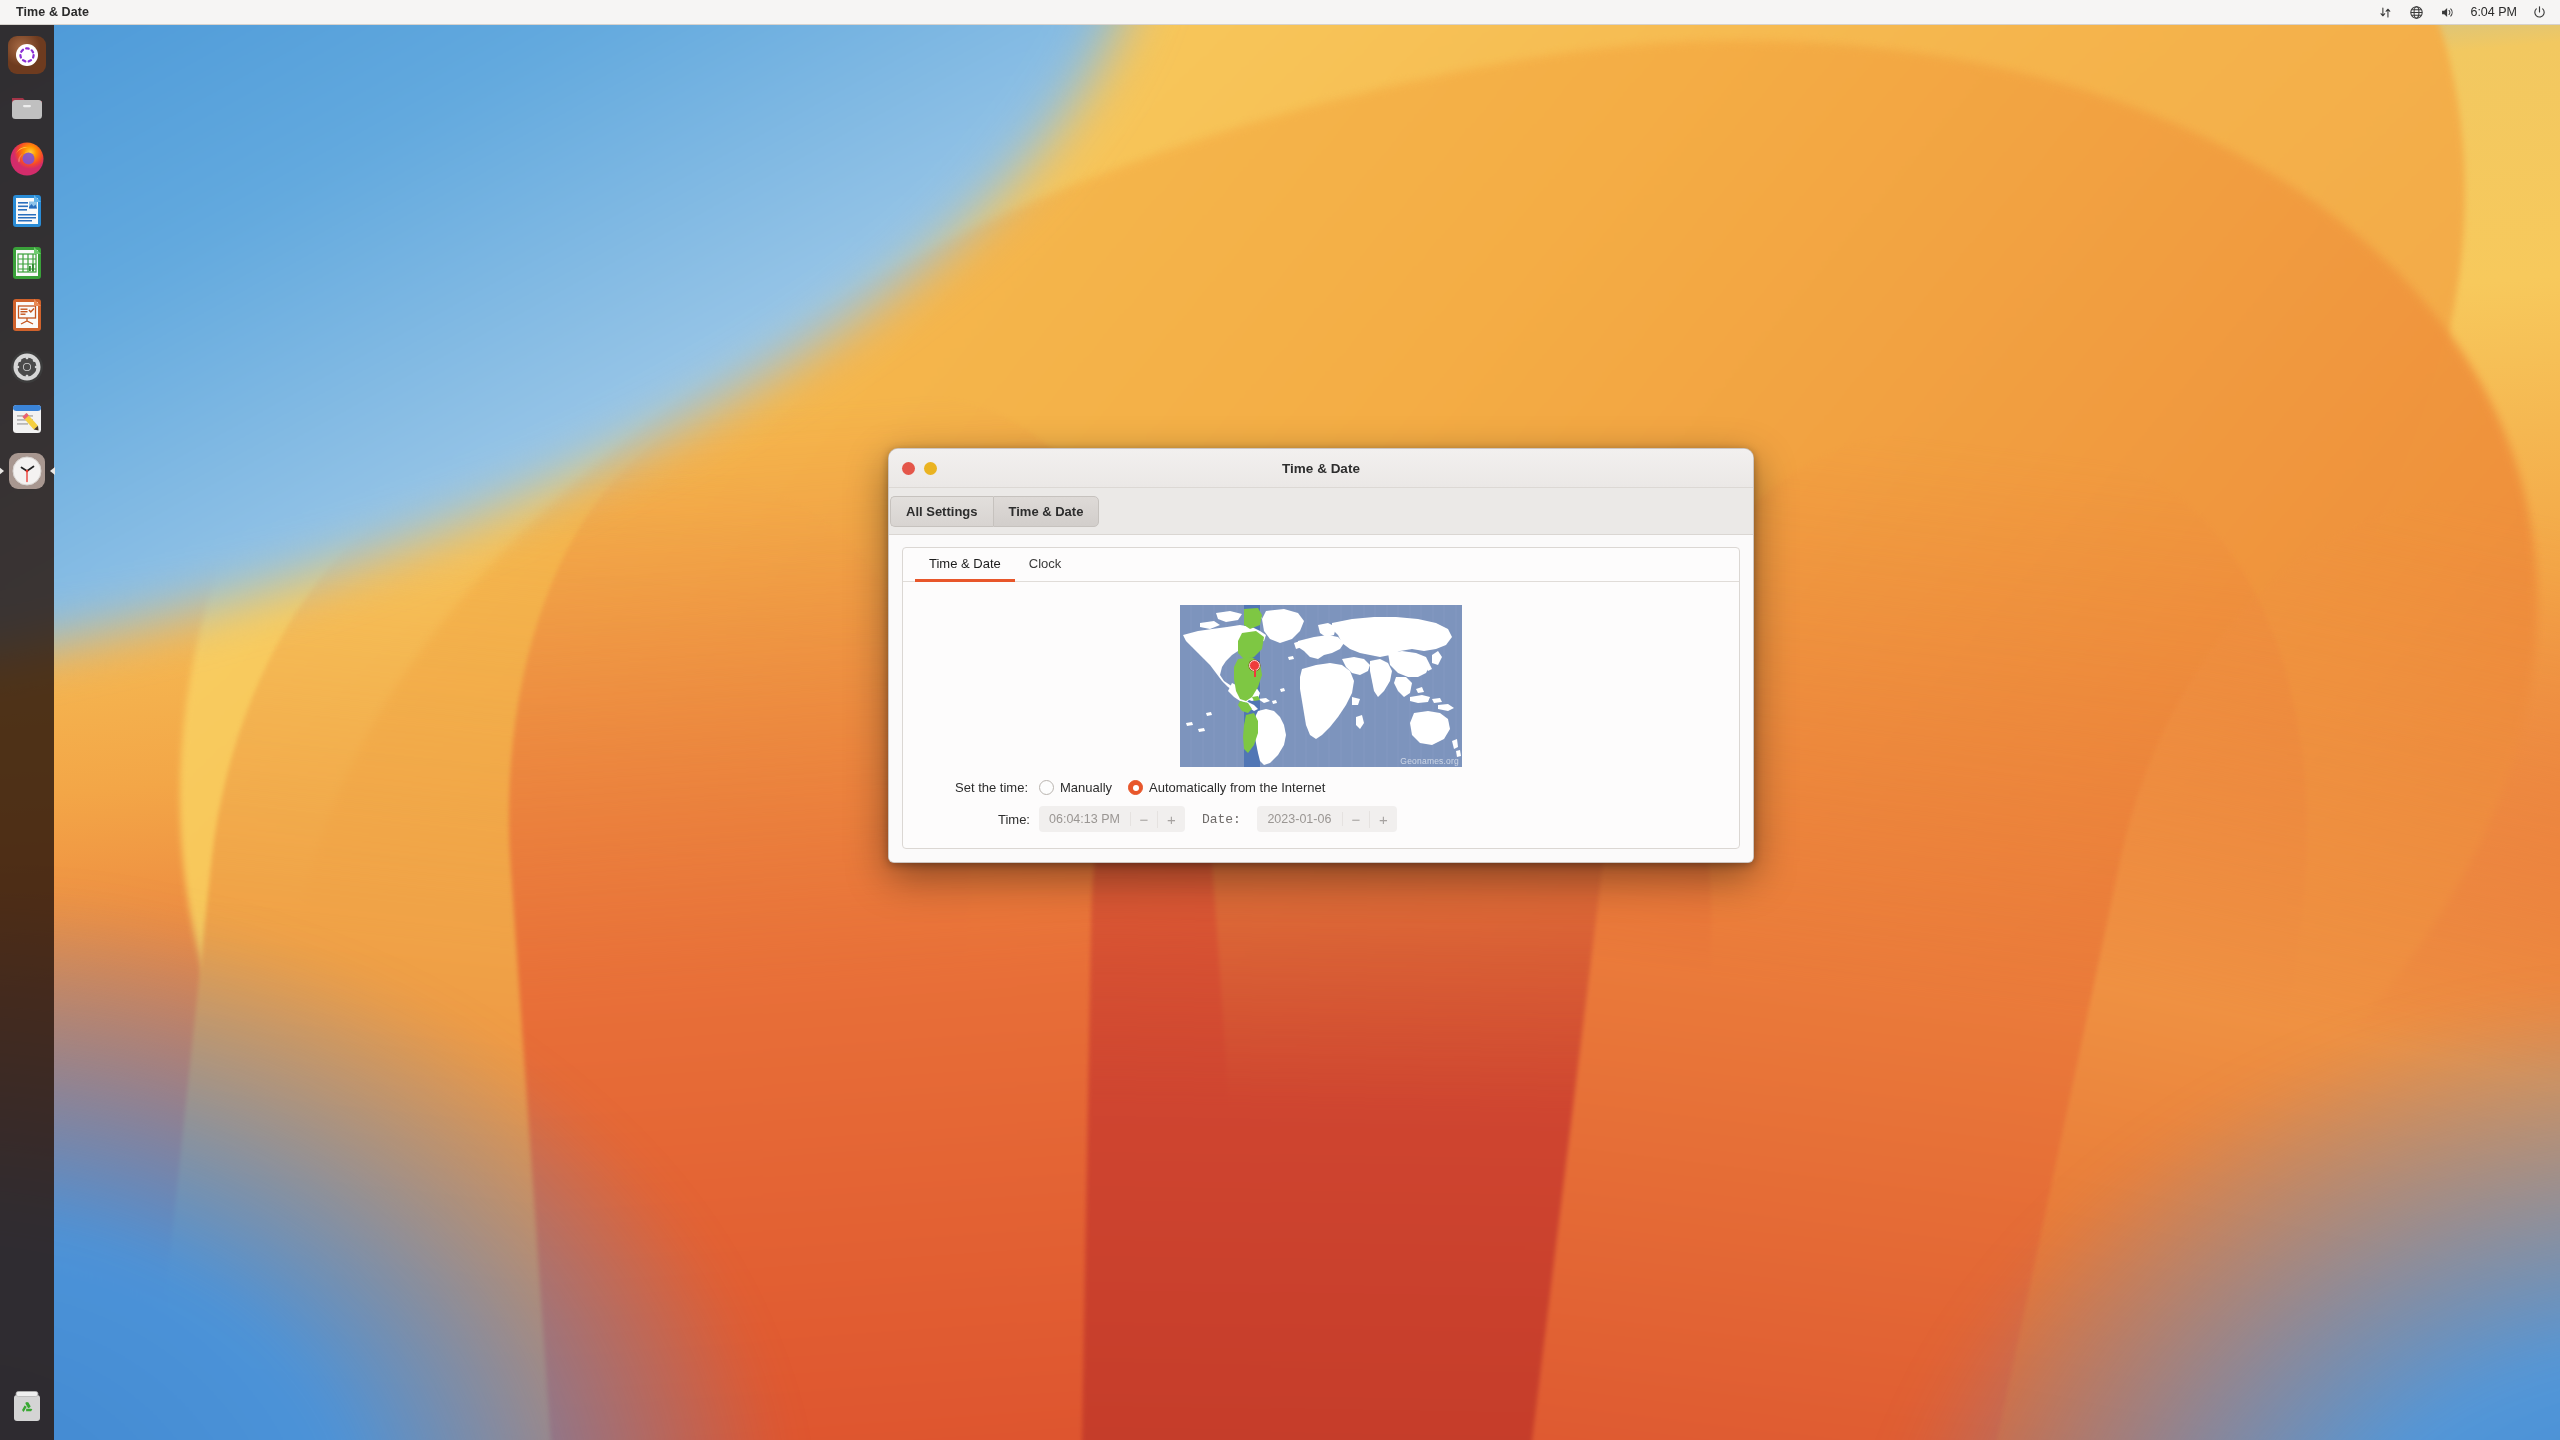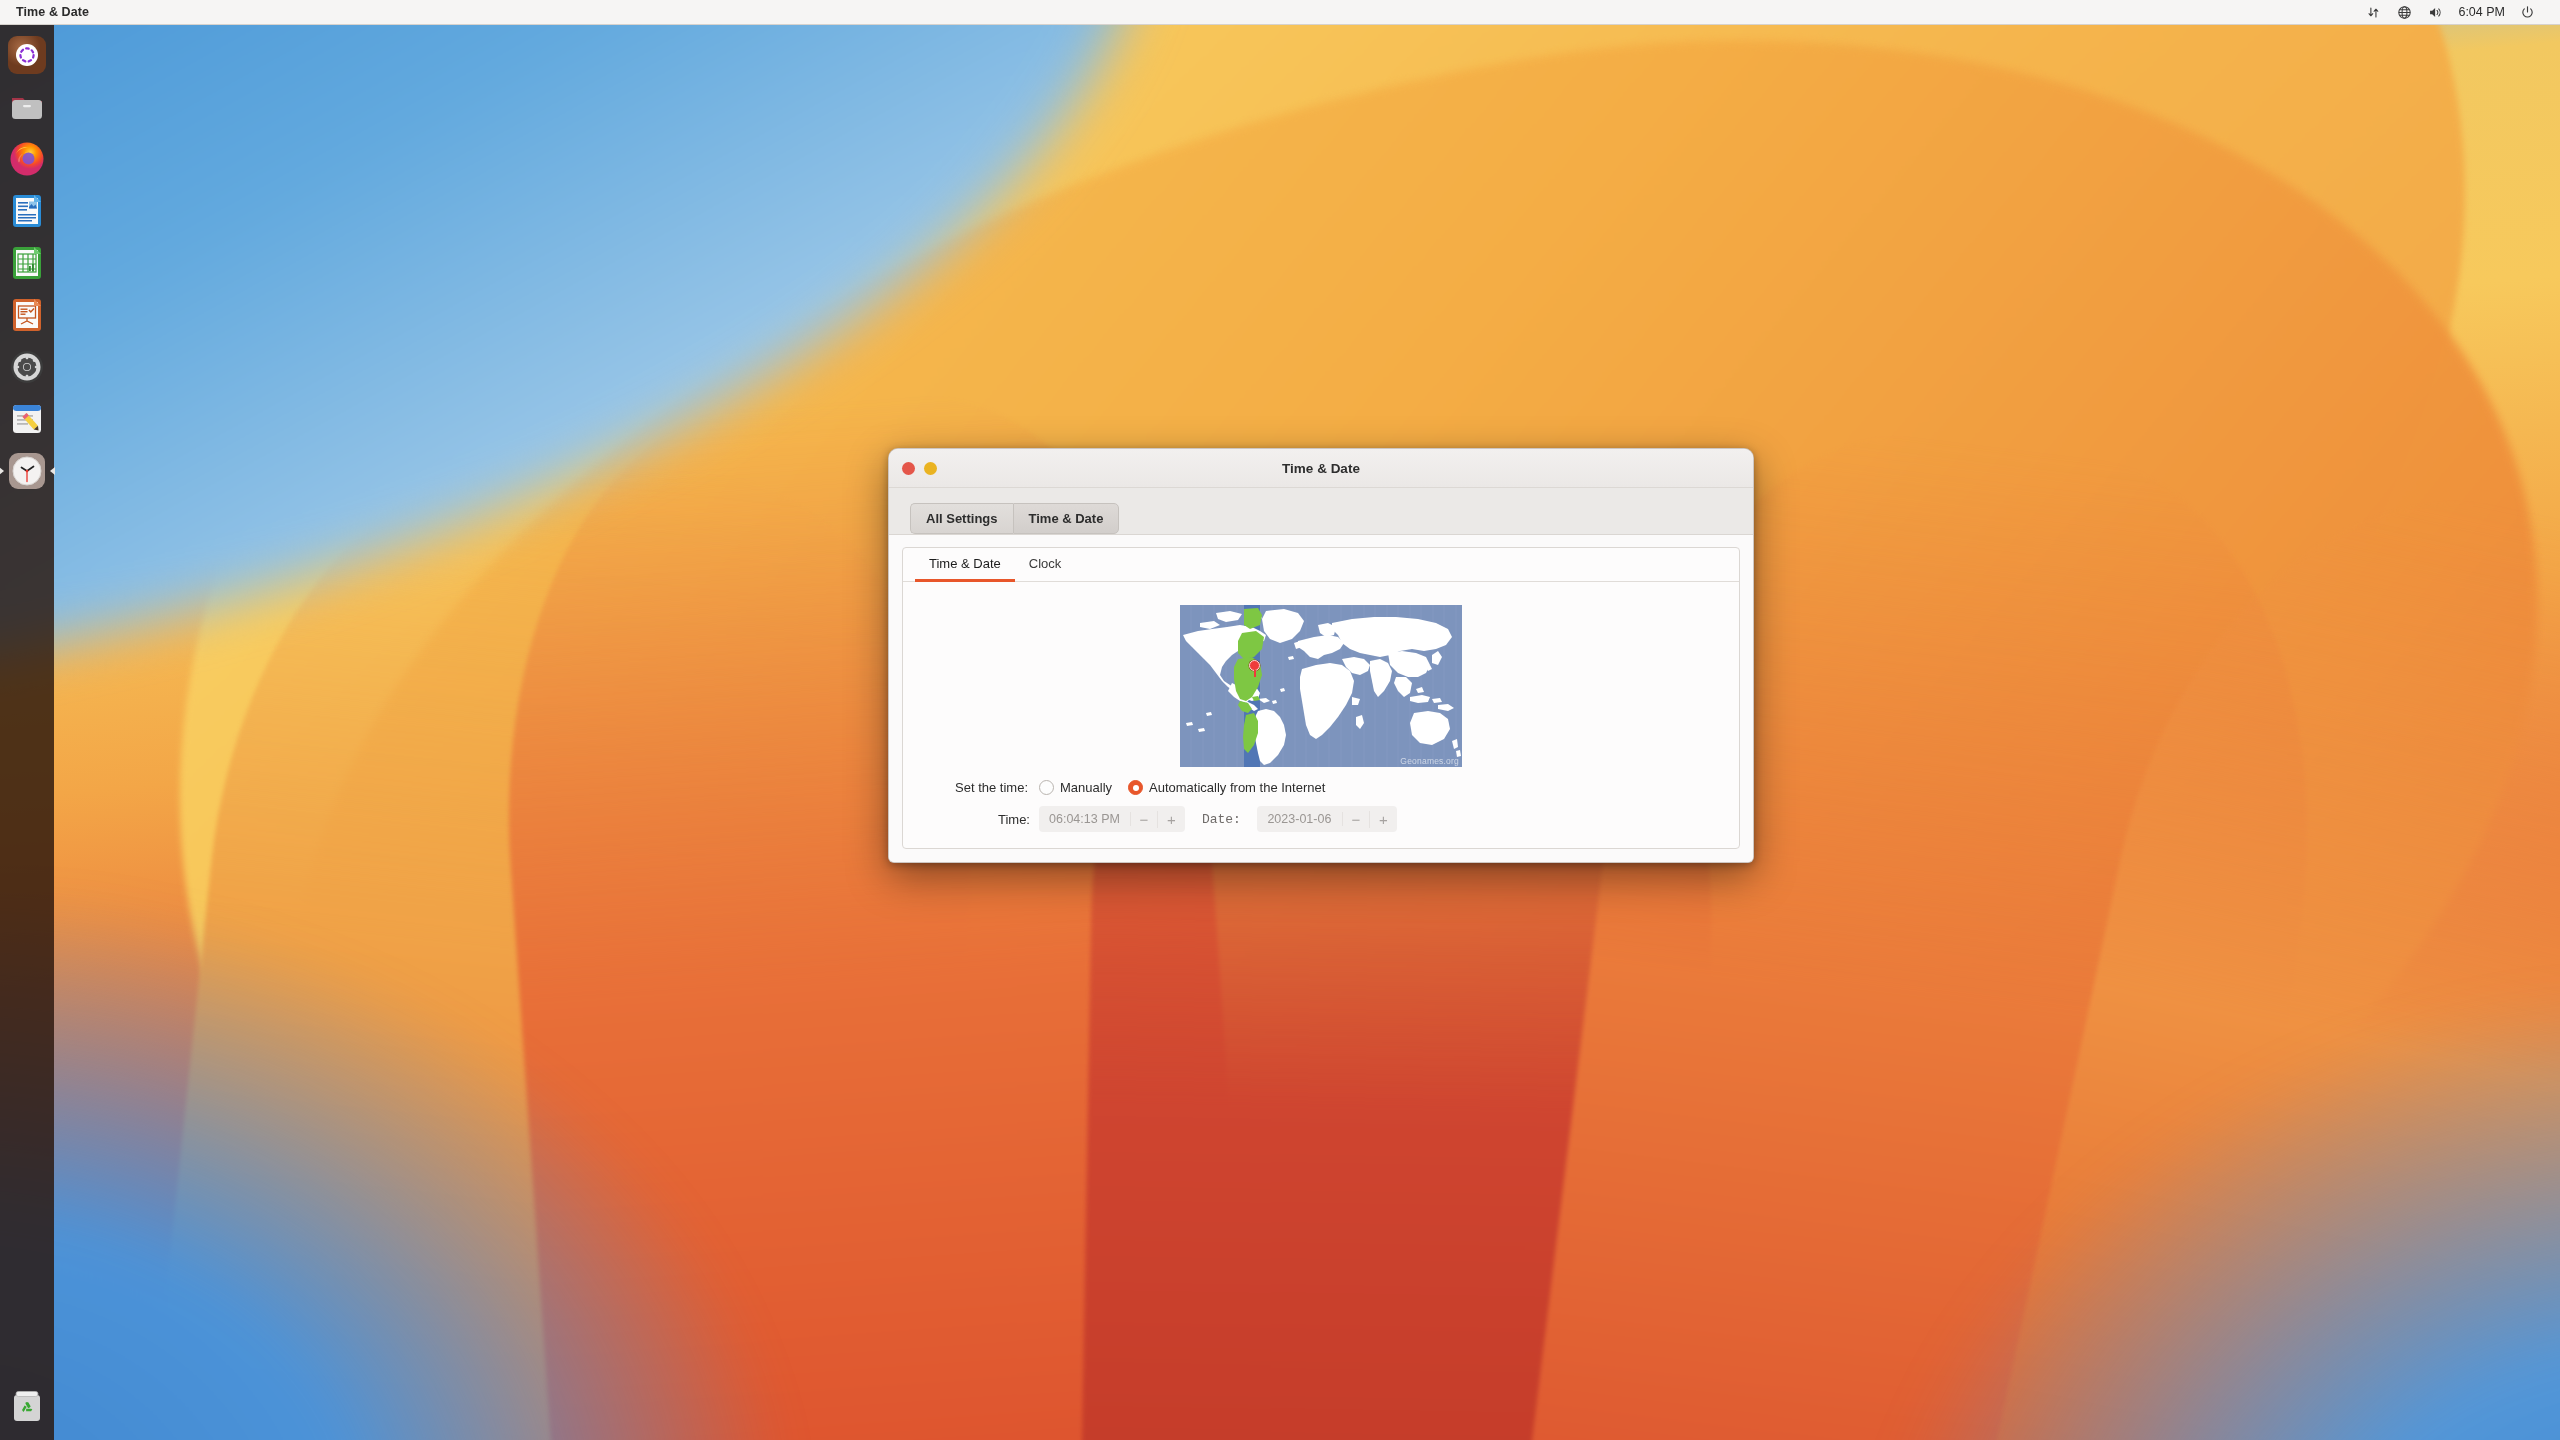--- a/index.html
+++ b/index.html
@@ -63,21 +63,21 @@
   #top-panel {
     position: absolute; left: 0; top: 0; width: 2560px; height: 25px;
     background: #f6f5f4;
     border-bottom: 1px solid #d6d2cd;
     display: flex; align-items: center;
     z-index: 60;
     font-size: 12.5px;
     color: #2b2b2b;
   }
   #panel-app-title { margin-left: 16px; font-weight: bold; letter-spacing: .1px; font-size: 12.5px; }
-  #panel-right { margin-left: auto; display: flex; align-items: center; gap: 14px; padding-right: 24px; }
+  #panel-right { margin-left: auto; display: flex; align-items: center; gap: 14px; padding-right: 12px; }
   #panel-right .tray-ico { display: flex; align-items: center; justify-content: center; width: 17px; height: 17px; }
   #panel-clock { font-size: 12.5px; color: #2b2b2b; }
 
   
   #dock {
     position: absolute; left: 0; top: 25px; width: 54px; height: 1415px;
     background: rgba(42,22,12,0.82);
     z-index: 55;
     display: flex; flex-direction: column; align-items: center;
     padding-top: 8px;
@@ -128,22 +128,22 @@
   #window-title {
     position: absolute; left: 0; right: 0; text-align: center;
     font-size: 13.5px; font-weight: bold; color: #2e2e2e;
     pointer-events: none;
   }
 
   #toolbar {
     height: 47px;
     background: #ebe9e7;
     border-bottom: 1px solid #dad6d2;
-    display: flex; align-items: flex-end;
-    padding-left: 21px;
+    display: flex; align-items: center;
+    padding-left: 1px;
   }
   .btn-group { display: flex; }
   .tb-btn {
     height: 31px;
     padding: 0 15px;
     display: flex; align-items: center;
     font-size: 13px; font-weight: bold; color: #2d2d2d;
     border: 1px solid #c6c2be;
     background: linear-gradient(180deg, #e2dfdc 0%, #d8d4d1 100%);
   }

